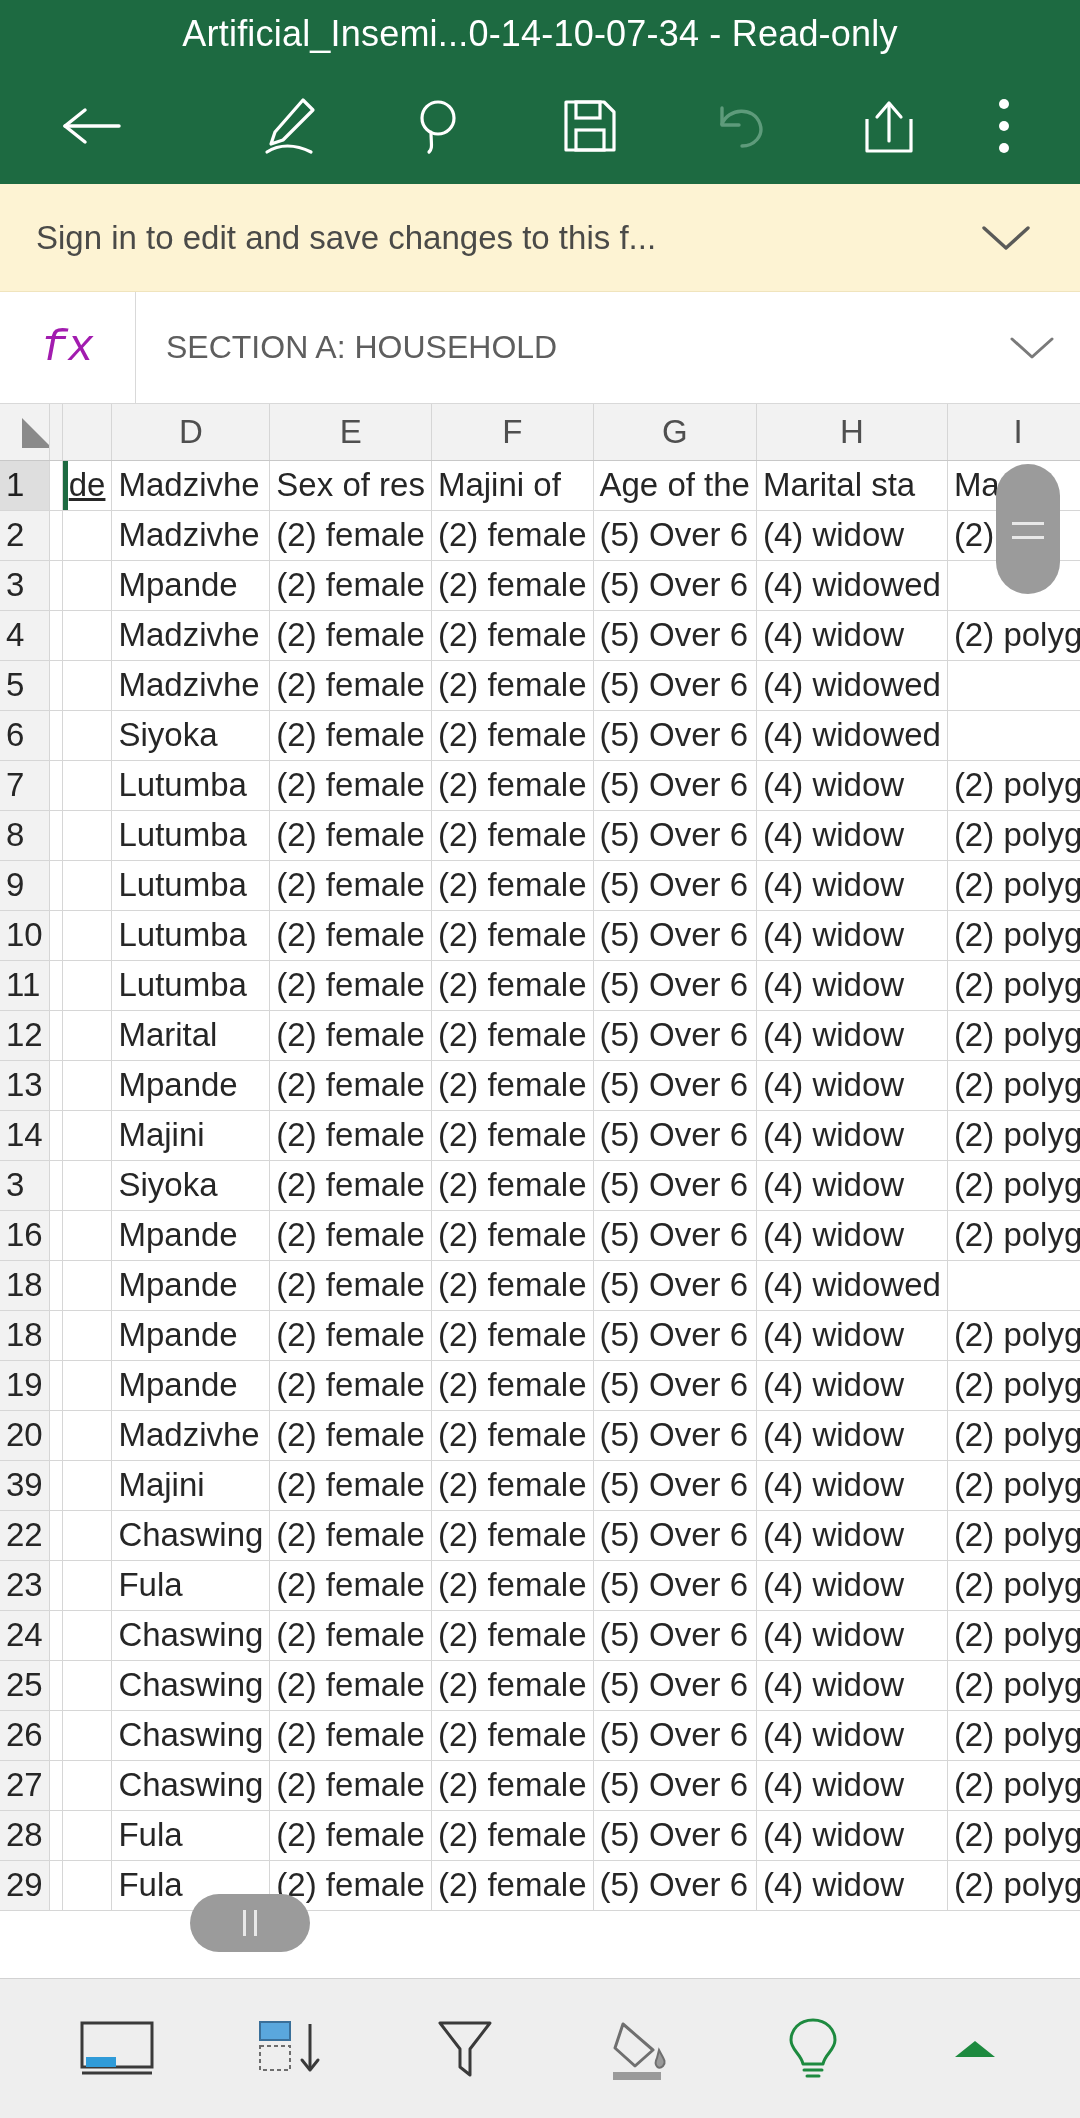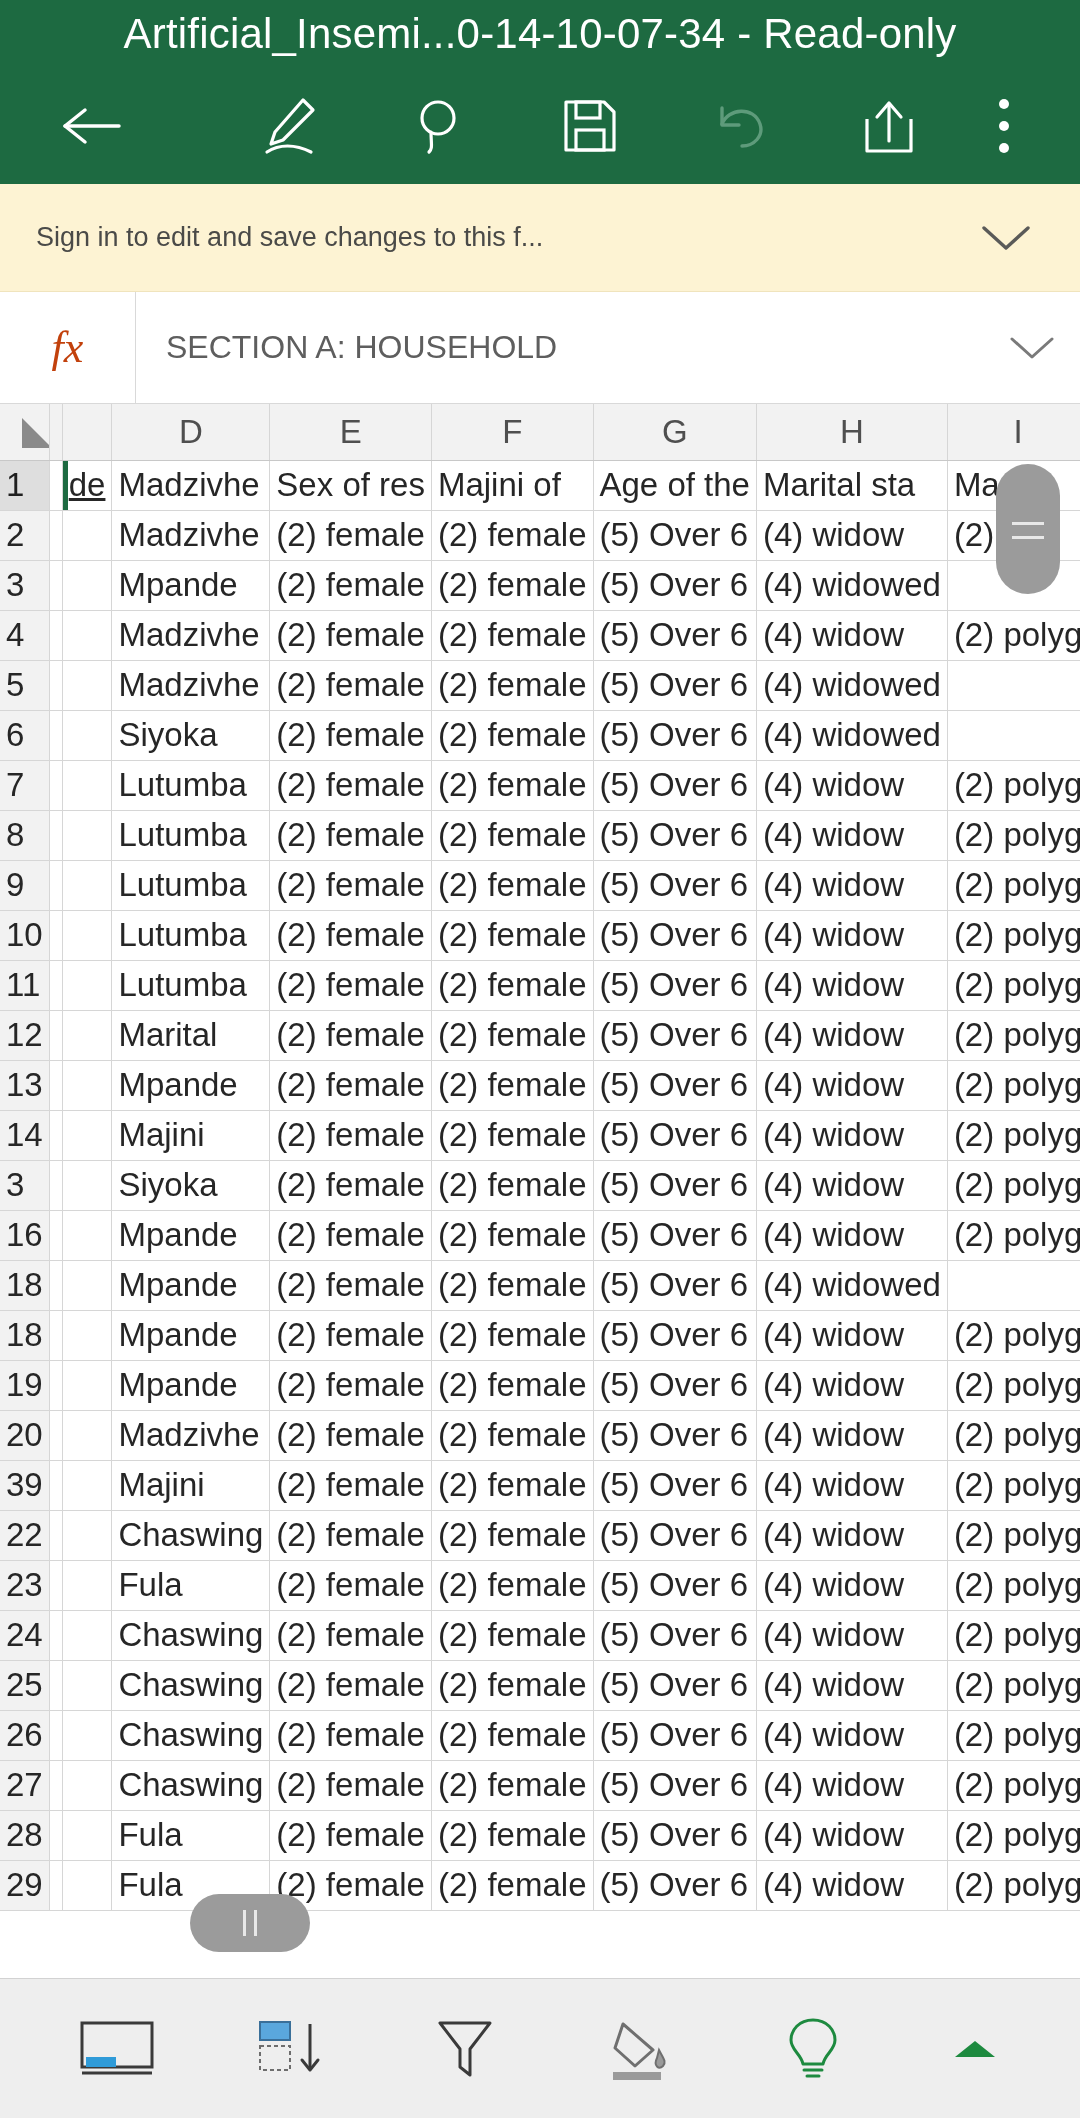--- a/index.html
+++ b/index.html
@@ -12,21 +12,21 @@
   #app { width: 1080px; height: 2118px; position: relative; display: flex; flex-direction: column; }
 
   
   .titlebar {
     background: #1d6a41;
     height: 68px;
     display: flex; align-items: center; justify-content: center;
     color: #ffffff;
   }
   .titlebar .title {
-    font-size: 42px;
+    font-size: 36px;
     letter-spacing: 0.2px;
     white-space: nowrap;
   }
 
   
   .toolbar {
     background: #1d6a41;
     height: 116px;
     display: flex; align-items: center;
     padding: 0 36px;
@@ -44,42 +44,42 @@
 
   
   .banner {
     background: #fdf3d3;
     height: 108px;
     display: flex; align-items: center;
     padding: 0 36px;
     border-bottom: 1px solid #f0e4bd;
   }
   .banner .msg {
-    font-size: 27px;
+    font-size: 33px;
     color: #4a4a48;
     flex: 1;
     white-space: nowrap;
     overflow: hidden;
   }
   .banner .chev { padding: 0 12px 0 20px; }
 
   
   .formulabar {
     height: 112px;
     background: #ffffff;
     display: flex; align-items: center;
     border-bottom: 1px solid #d9d9d9;
   }
   .fx {
     width: 136px;
     text-align: center;
-    font-family: Liberation Serif, serif;
+    font-family: Liberation Mono, monospace;
     font-style: italic;
     font-size: 44px;
-    color: #c2410c;
+    color: #a21caf;
     border-right: 1px solid #d9d9d9;
     line-height: 112px;
     height: 112px;
   }
   .formula-value {
     flex: 1;
     font-size: 32px;
     color: #5e5e5e;
     padding-left: 30px;
     white-space: nowrap; overflow: hidden;

